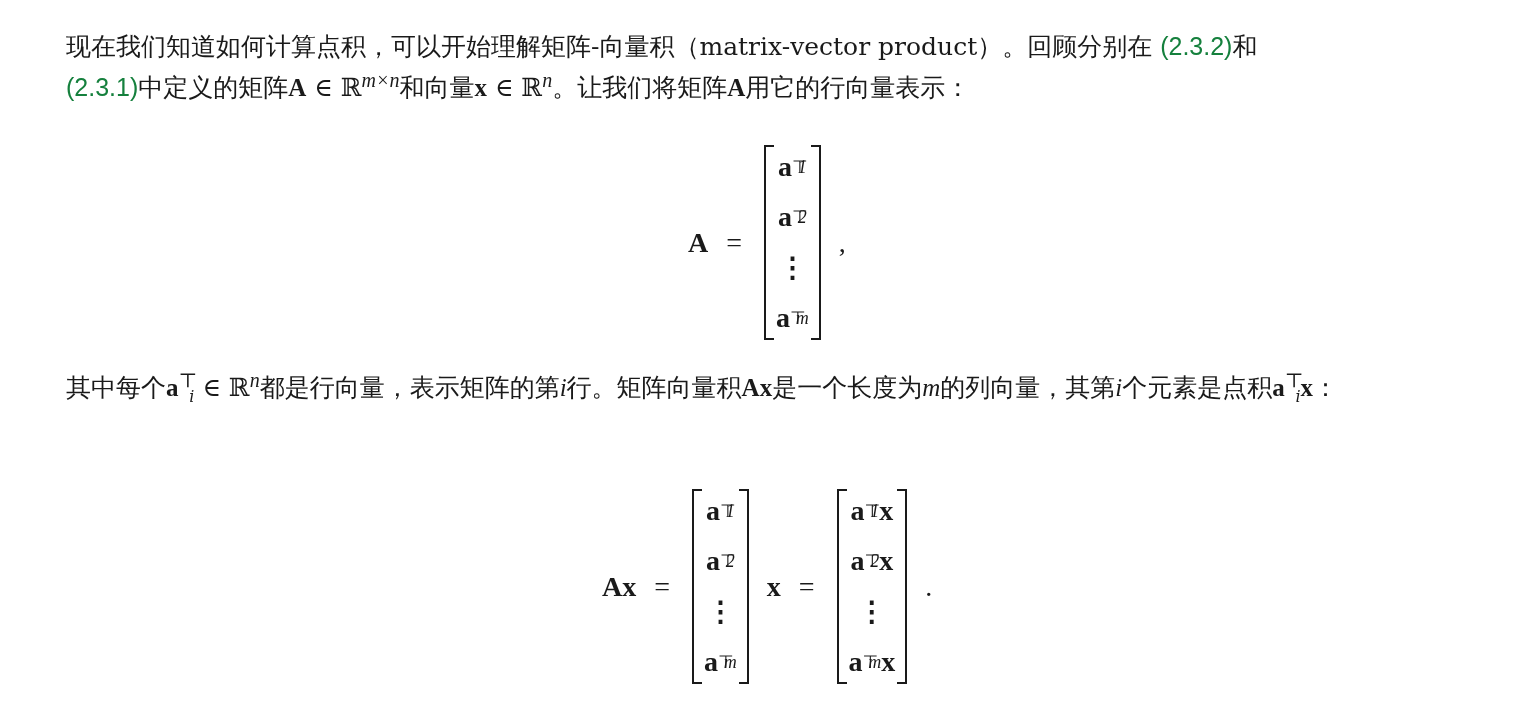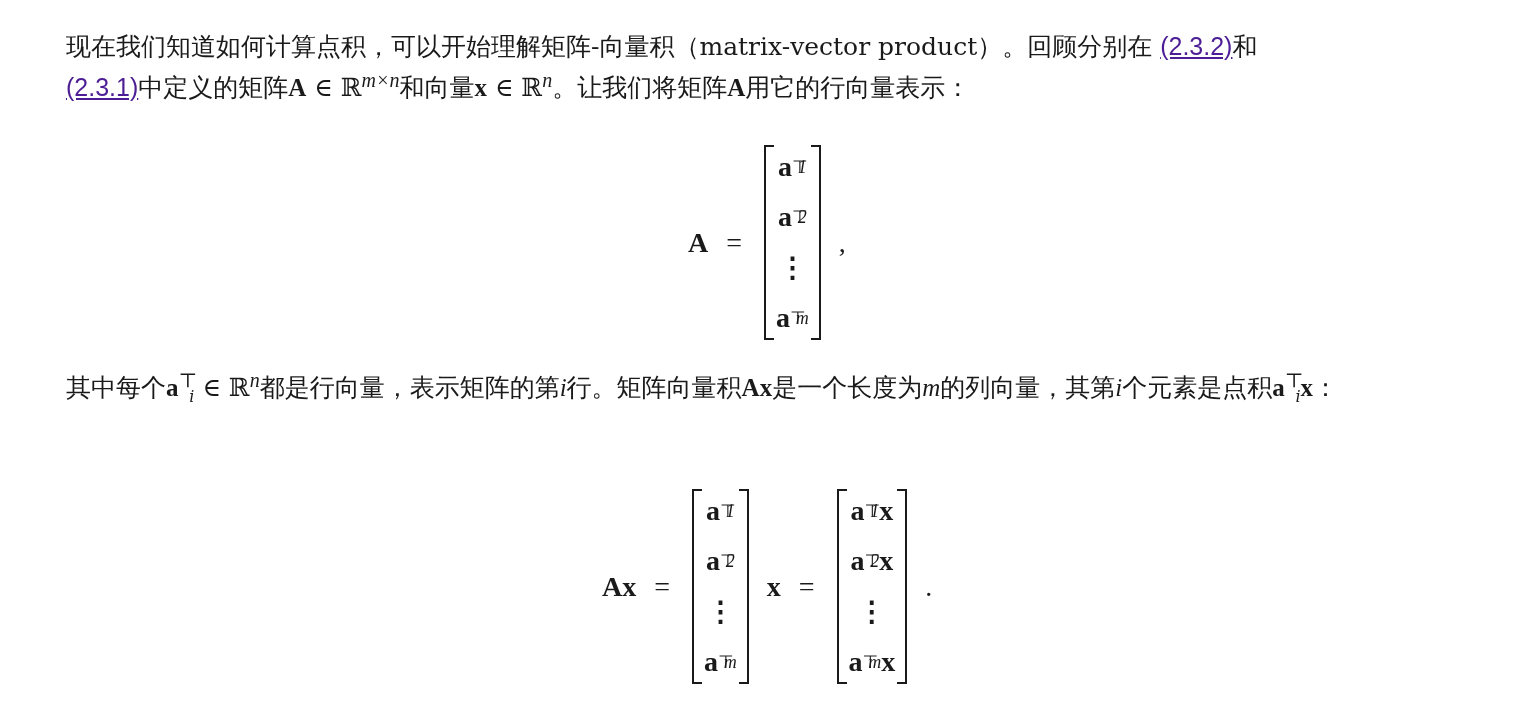--- a/index.html
+++ b/index.html
@@ -1,21 +1,21 @@
 <!DOCTYPE html>
 <html><head>
 <meta charset="utf-8">
 <style>
   html, body { margin:0; padding:0; background:#ffffff; }
   body { width:1533px; height:709px; overflow:hidden; position:relative;
          font-family:"DejaVu Serif", "Liberation Serif", serif; color:#1a1a1a; }
   .para { position:absolute; left:66px; width:1410px; font-size:25px; line-height:40px; }
   .p1 { top:26px; }
   .p2 { top:368px; }
-  .link { color:#4c1d95; font-family:"Liberation Sans", sans-serif;text-decoration:underline; }
+  .link { color:#15803d; font-family:"Liberation Sans", sans-serif; }
   .b { font-weight:bold; font-family:"Liberation Serif", serif; }
   .it { font-style:italic; font-family:"Liberation Serif", serif; }
   .bb { font-family:"DejaVu Serif", serif; }
   .sup { font-size:20px; vertical-align:super; line-height:0; }
   .sub { font-size:16px; vertical-align:sub; line-height:0; font-style:italic; }
 
   .eq { position:absolute; display:flex; align-items:center; font-family:"Liberation Serif", serif; font-size:28px; }
   .eq1 { left:688px; top:140px; height:205px; }
   .eq2 { left:602px; top:484px; height:205px; }
   .lhs { font-weight:bold; }

